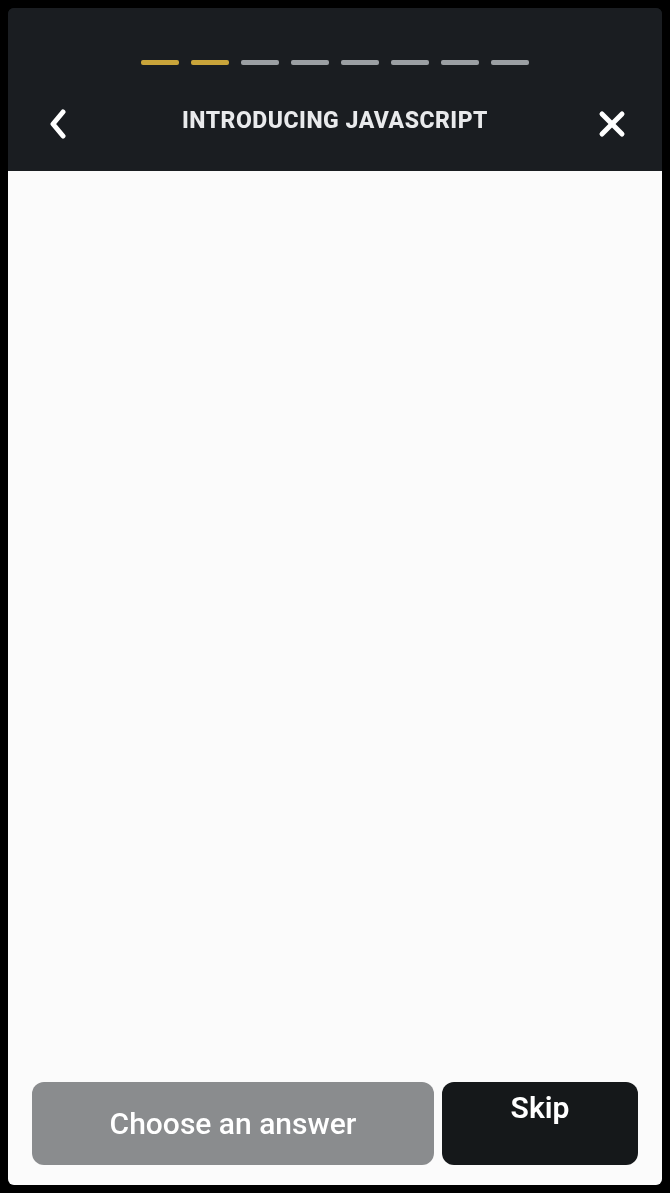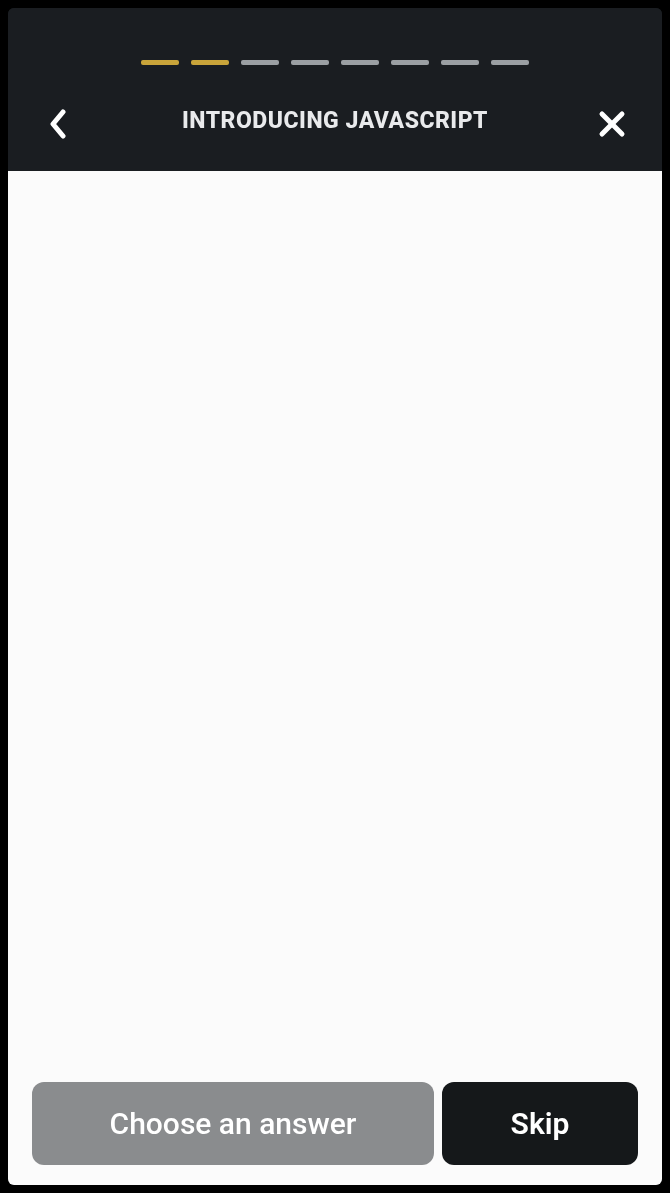--- a/index.html
+++ b/index.html
@@ -132,21 +132,21 @@
       border-radius:12px;
       cursor:pointer;
     }
     .skip-btn {
       width:196px;
       background:#15181a;
       color:#fff;
       font-size:30px;
       font-weight:600;
       text-align:center;
-      padding:24px 0;
+      padding:8px 0;
       border-radius:12px;
       cursor:pointer;
     }
   </style>
 </head>
 <body>
 
 <div class="device">
   <div class="screen">
 

